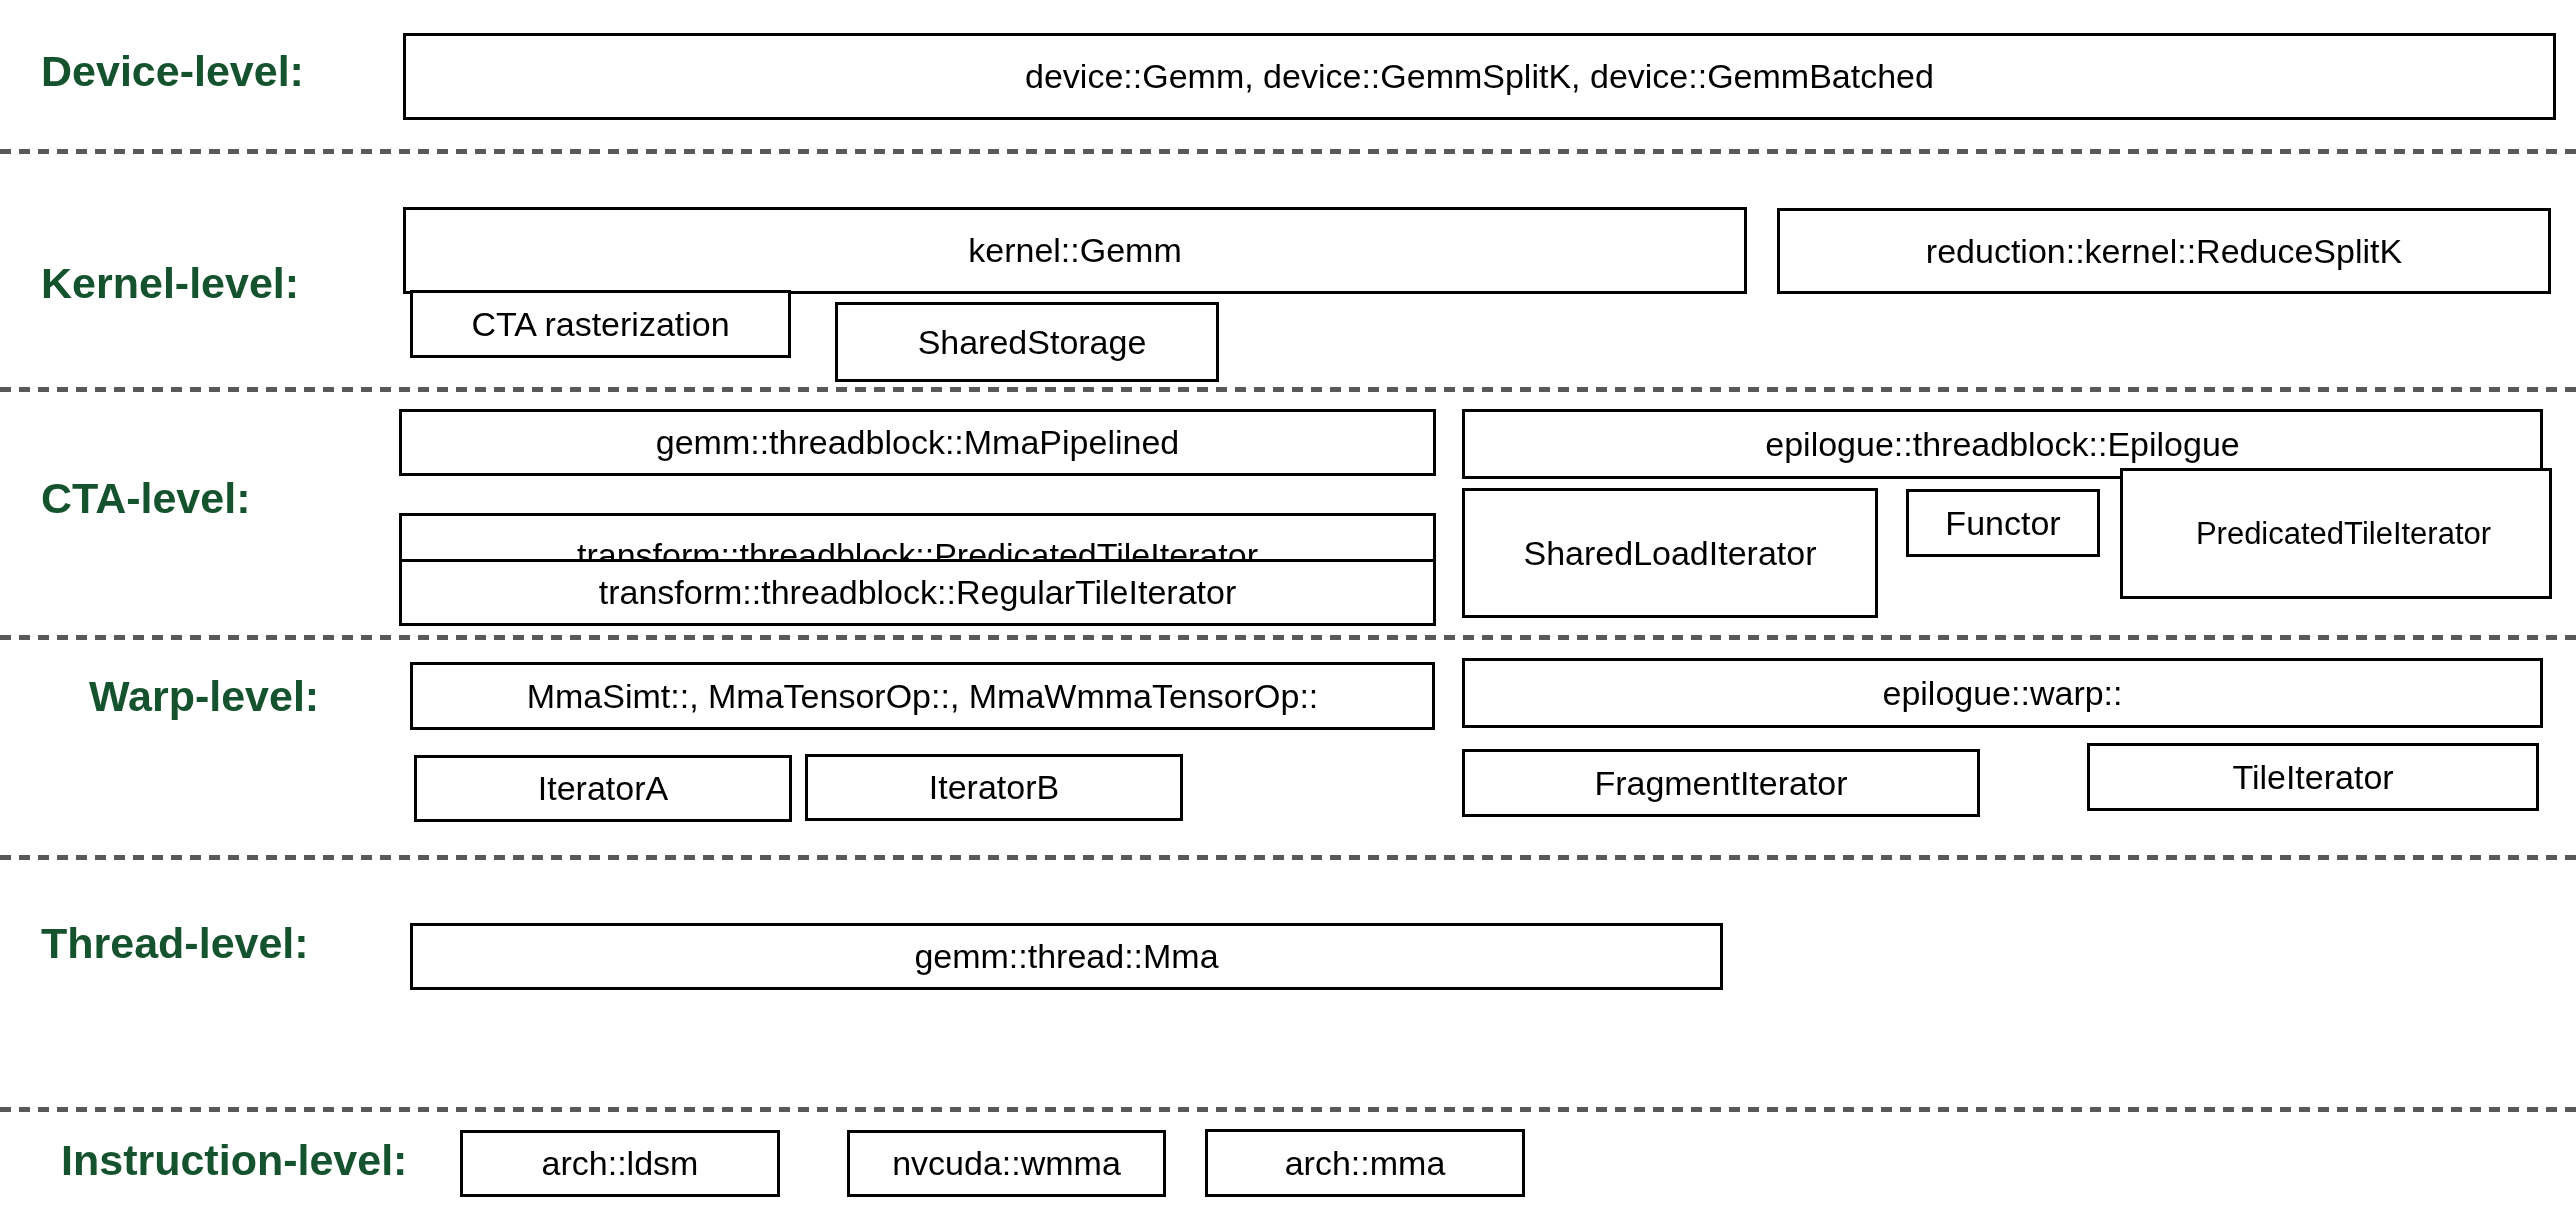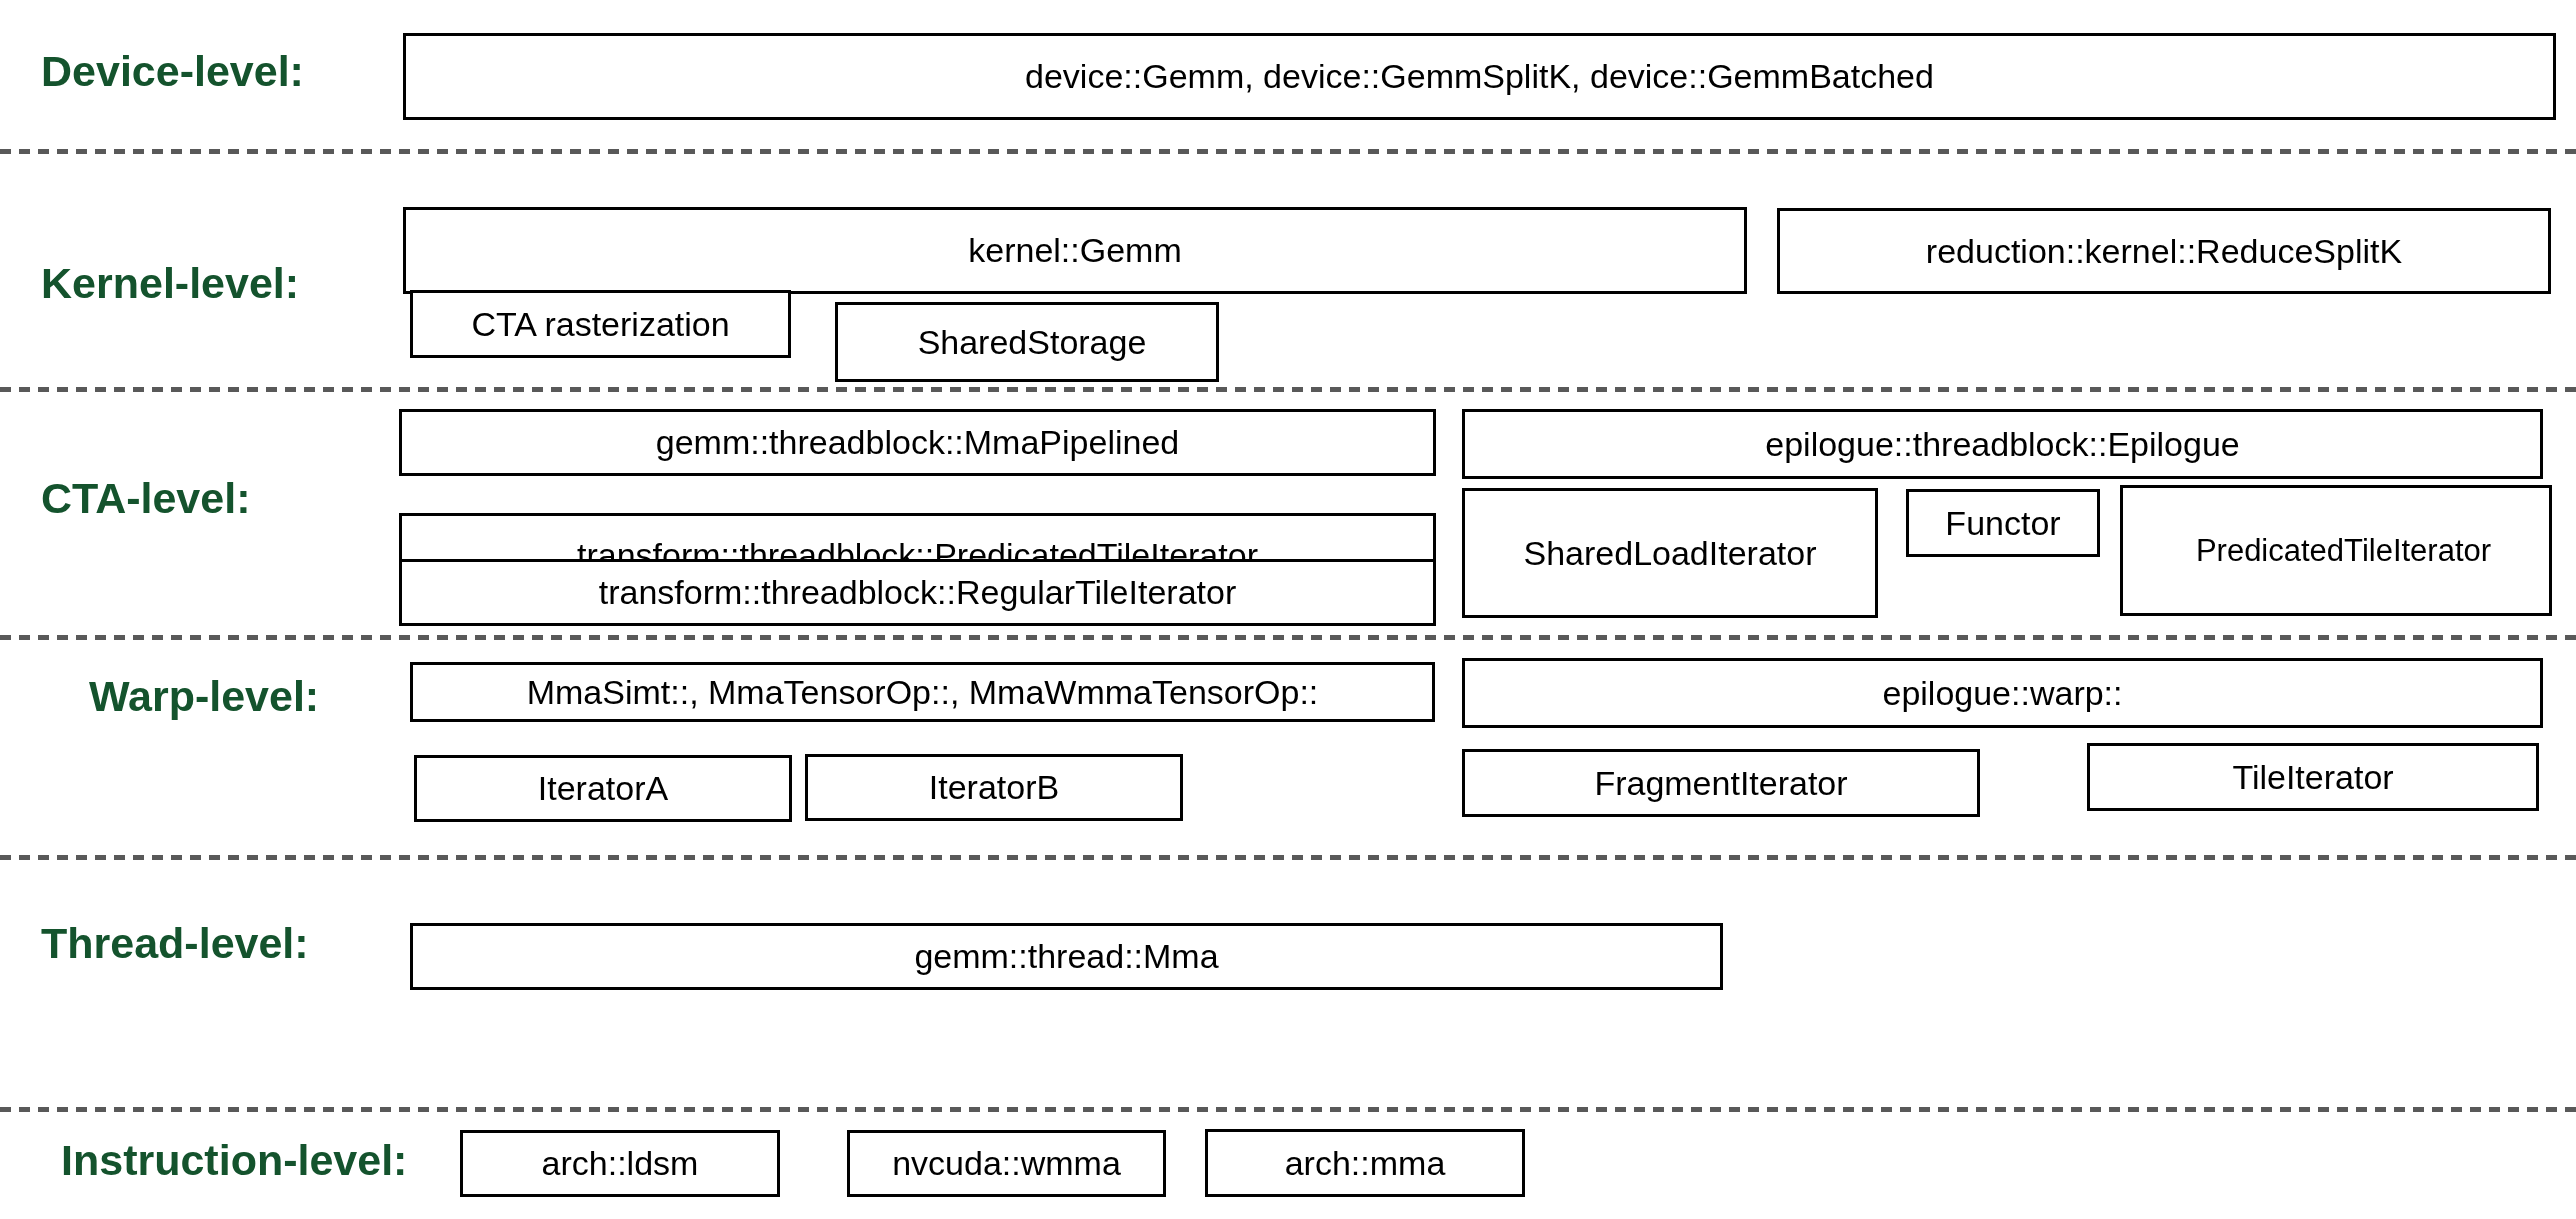--- a/index.html
+++ b/index.html
@@ -68,24 +68,24 @@
   #box-kernel-gemm       { left: 403px;  top: 207px;  width: 1344px; height: 87px; }
   #box-reduce-splitk     { left: 1777px; top: 208px;  width: 774px; height: 86px; }
   #box-cta-raster        { left: 410px;  top: 290px;  width: 381px;  height: 68px; }
   #box-shared-storage    { left: 835px; top: 302px;  width: 384px;  height: 80px; padding-left: 10px; }
 
   #box-mma-pipelined     { left: 399px;  top: 409px;  width: 1037px; height: 67px; }
   #box-epilogue-tb       { left: 1462px; top: 409px;  width: 1081px; height: 70px; }
   #box-pred-tile-iter-t  { left: 399px;  top: 513px;  width: 1037px; height: 85px; }
   #box-shared-load-iter  { left: 1462px; top: 488px;  width: 416px;  height: 130px; }
   #box-functor           { left: 1906px; top: 489px;  width: 194px;  height: 68px; }
-  #box-pred-tile-iter-e  { left: 2120px; top: 485px;  width: 432px;  height: 131px; padding-left: 15px; }
+  #box-pred-tile-iter-e  { left: 2120px; top: 468px;  width: 432px;  height: 131px; padding-left: 15px; }
   #box-regular-tile-iter { left: 399px;  top: 559px;  width: 1037px; height: 67px; }
 
-  #box-warp-mma          { left: 410px;  top: 662px;  width: 1025px; height: 60px; text-align: center; }
+  #box-warp-mma          { left: 410px;  top: 662px;  width: 1025px; height: 68px; text-align: center; }
   #box-epilogue-warp     { left: 1462px; top: 658px;  width: 1081px; height: 70px; }
   #box-iterator-a        { left: 414px;  top: 755px;  width: 378px;  height: 67px; }
   #box-iterator-b        { left: 805px; top: 754px;  width: 378px;  height: 67px; }
   #box-fragment-iter     { left: 1462px; top: 749px;  width: 518px;  height: 68px; }
   #box-tile-iter         { left: 2087px; top: 743px;  width: 452px;  height: 68px; }
 
   #box-thread-mma        { left: 410px;  top: 923px; width: 1313px; height: 67px; }
 
   #box-arch-ldsm         { left: 460px;  top: 1130px; width: 320px;  height: 67px; }
   #box-nvcuda-wmma       { left: 847px; top: 1130px; width: 319px;  height: 67px; }

